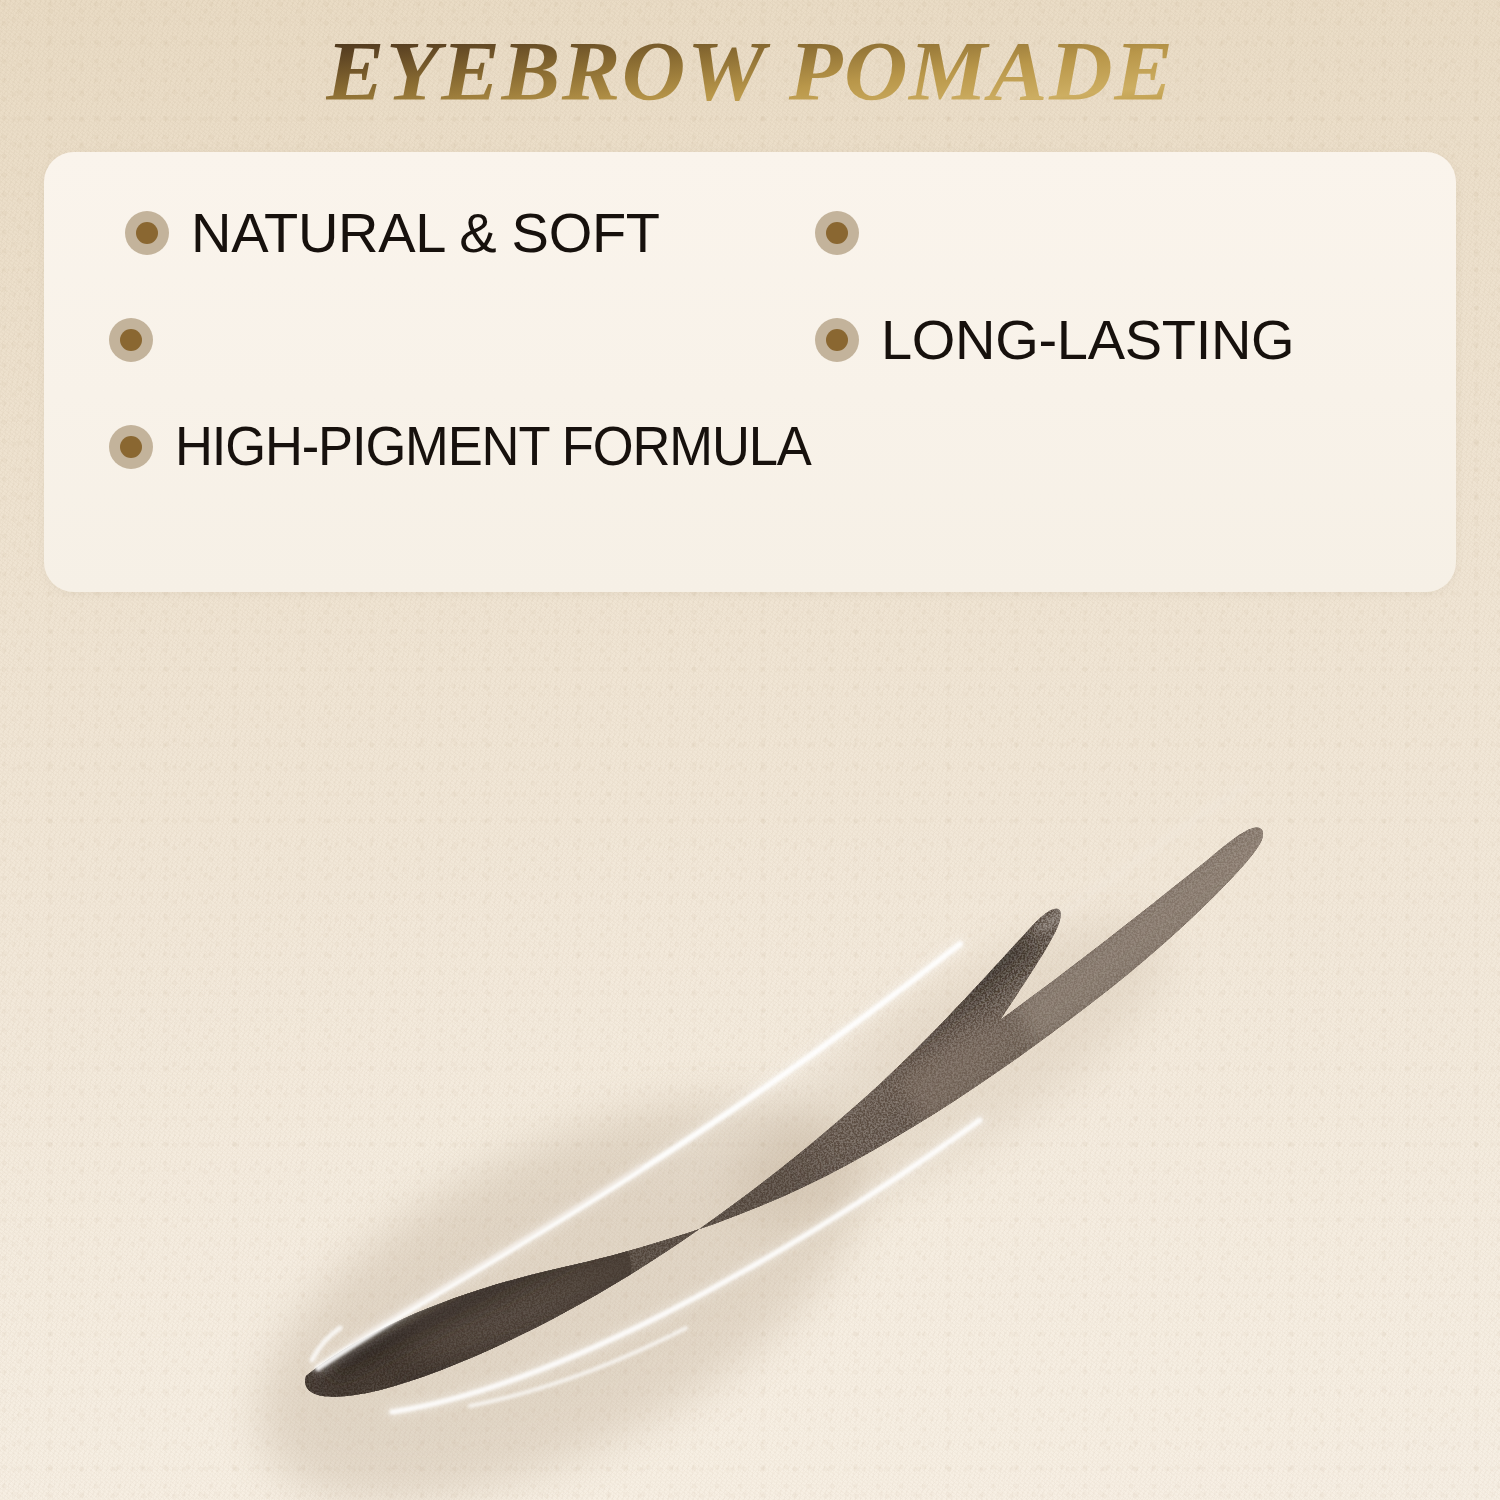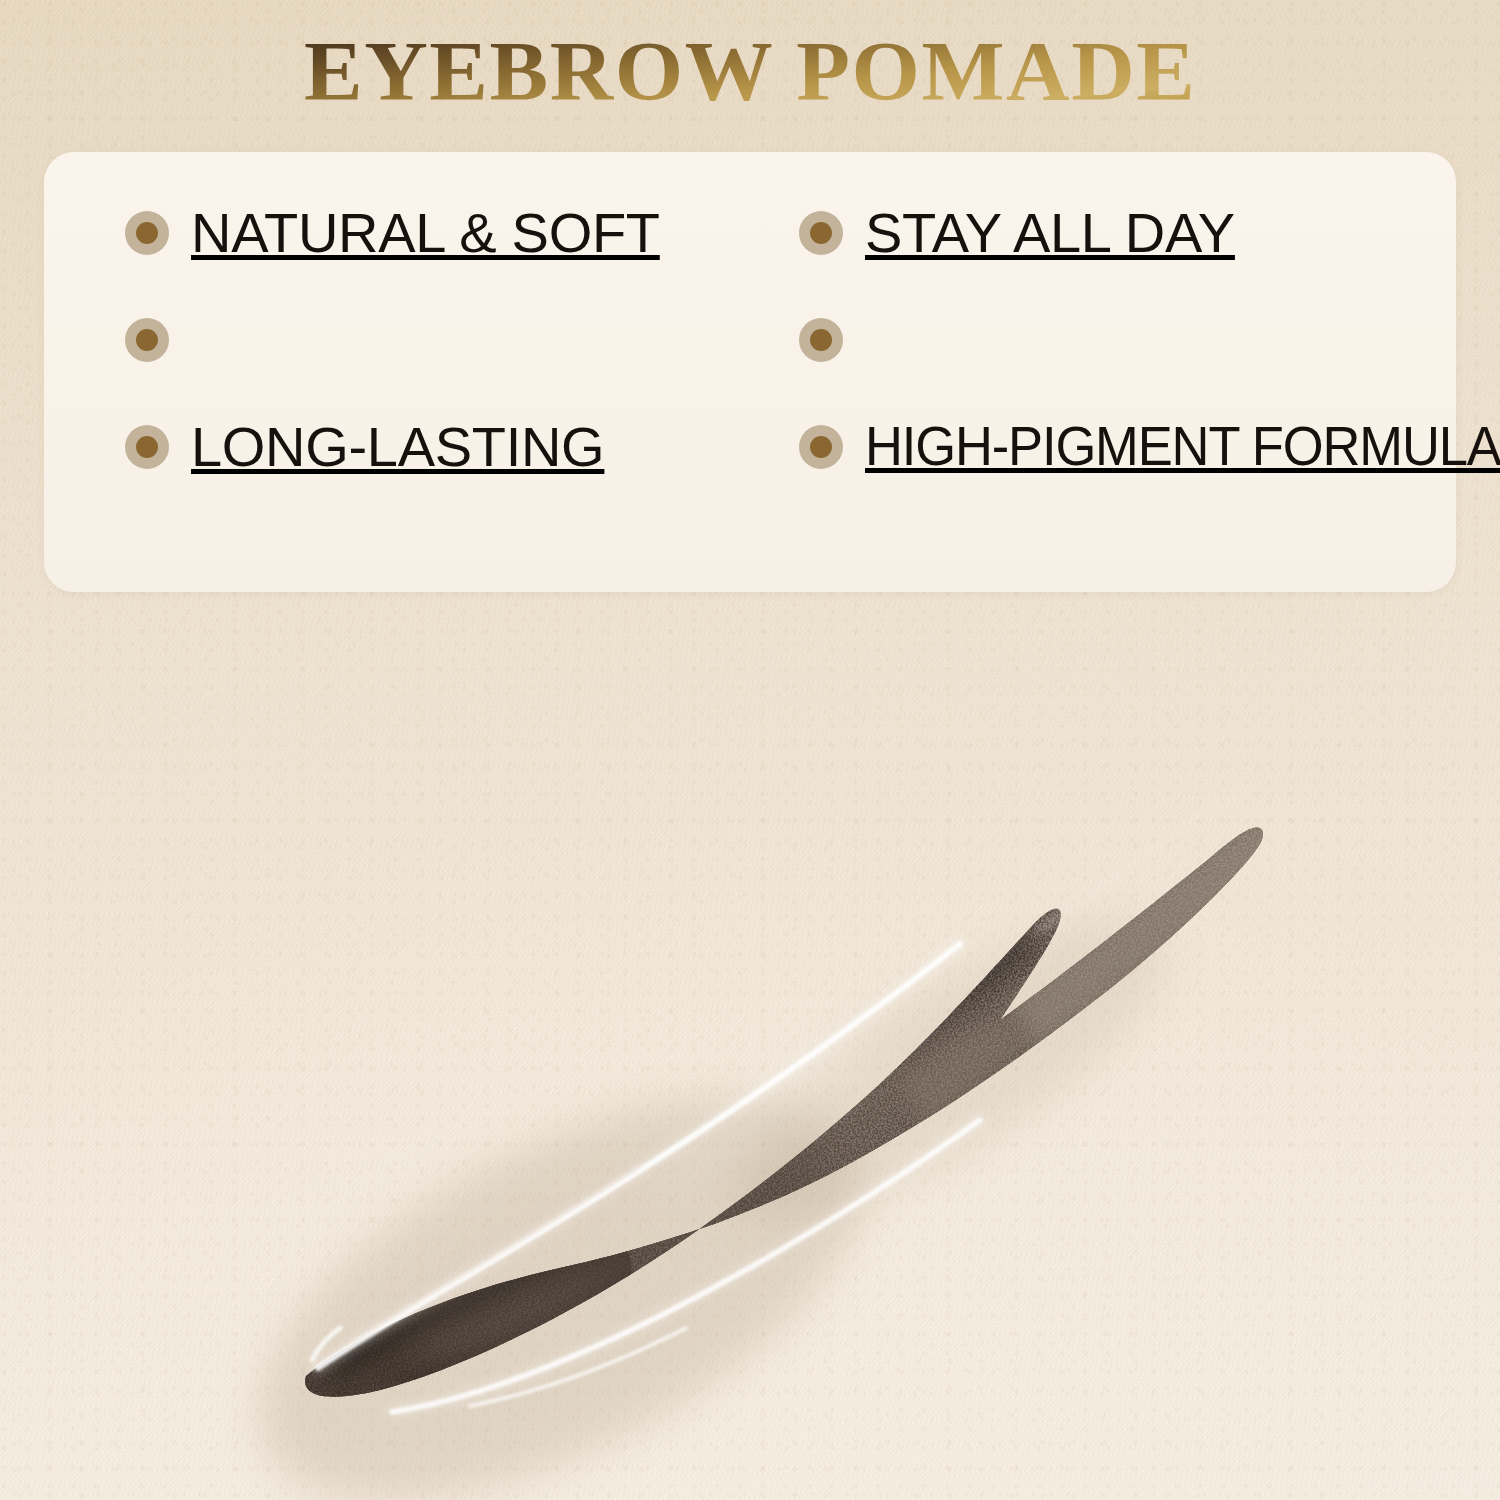--- a/index.html
+++ b/index.html
@@ -37,20 +37,21 @@
       radial-gradient(circle at 81% 77%, rgba(170,146,114,.08) 0 2px, rgba(0,0,0,0) 3px);
     background-size:auto, auto, auto, 23px 19px, 31px 27px, 17px 25px;
   }
 
   
   #title {
     position:absolute;
     top:26px; left:0; right:0;
     text-align:center;
     z-index:6;
+    font-style:italic;
   }
   #title .txt {
     display:inline-block;
     font-family:"Liberation Serif", serif;
     font-weight:700;
     font-size:85px;
     letter-spacing:1.5px;
     line-height:1.06;
     transform:scaleX(1.035);
     transform-origin:center;
@@ -79,21 +80,20 @@
     z-index:5;
     padding:16px 0 0 0;
   }
 
   #feature-grid {
     display:grid;
     grid-template-columns:690px 722px;
     grid-auto-rows:107px;
     align-content:start;
     padding-top:11px;
-    text-decoration:underline;
   }
 
   .feature {
     display:flex;
     align-items:center;
     gap:22px;
     padding-left:81px;
   }
   .feature.col2 { padding-left:65px; }
 
@@ -287,26 +287,20 @@
 <div id="feature-card">
   <div id="feature-grid">
 
     <div class="feature">
       <span class="bullet">
           <i></i>
         </span>
       <span class="feature-label">NATURAL &amp; SOFT</span>
     </div>
 
-    <div class="feature col2">
-      <span class="bullet">
-          <i></i>
-        </span>
-      <span class="feature-label">STAY ALL DAY</span>
-    </div>
 
 
 
     <div class="feature">
       <span class="bullet">
           <i></i>
         </span>
     </div>
 
     <div class="feature col2">

